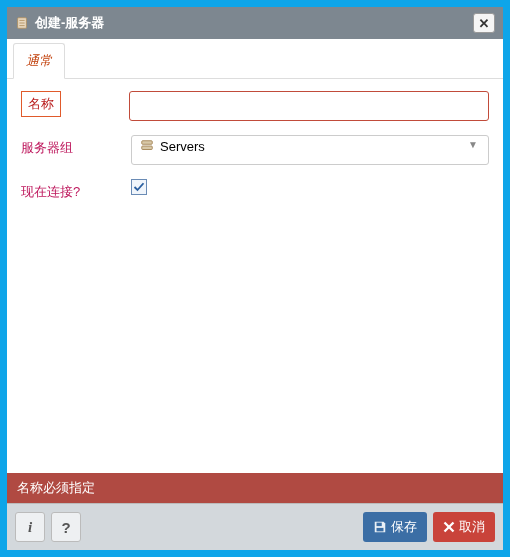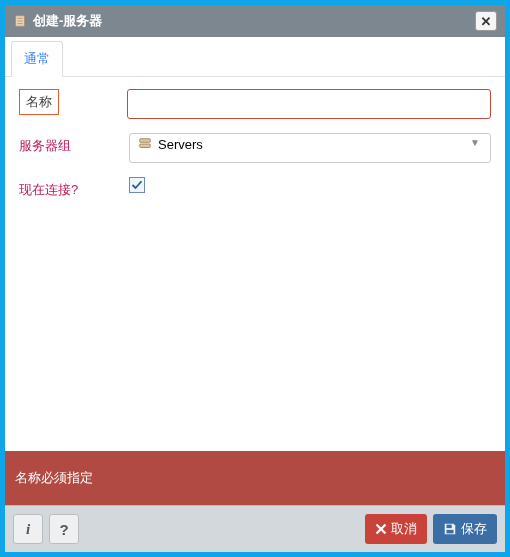--- a/index.html
+++ b/index.html
@@ -1,37 +1,37 @@
 <!DOCTYPE html>
 <html><head>
 <meta charset="utf-8">
 <style>
 * { box-sizing: border-box; margin: 0; padding: 0; }
 body { font-family: Arial, sans-serif; font-size: 13px; background: #fff; }
-.dialog { width: 510px; height: 557px; border: 5px solid #0ea5e9; display: flex; flex-direction: column; position: relative; }
+.dialog { width: 510px; height: 557px; border: 7px solid #0ea5e9; display: flex; flex-direction: column; position: relative; }
 .titlebar { background: #7d8790; color: #fff; padding: 6px 8px; display: flex; align-items: center; font-size: 13px; font-weight: bold; }
 .titlebar .icon { width: 14px; height: 14px; margin-right: 6px; display: inline-flex; }
 .titlebar .spacer { flex: 1; }
 .close-btn { background: #f5f5f5; border: 1px solid #999; border-radius: 3px; width: 22px; height: 20px; display: flex; align-items: center; justify-content: center; cursor: pointer; color: #333; font-weight: bold; font-size: 13px; }
 .tabs { background: #fff; border-bottom: 1px solid #ddd; display: flex; padding: 0 6px; margin-top: 4px; }
 .tab { padding: 8px 12px; font-size: 13px; cursor: pointer; color: #2b7cd9; }
-.tab.active { border: 1px solid #ddd; border-bottom: 1px solid #fff; margin-bottom: -1px; border-radius: 3px 3px 0 0; color: #3b82f6; background: #fff; }
+.tab.active { border: 1px solid #ddd; border-bottom: 1px solid #fff; margin-bottom: -1px; border-radius: 3px 3px 0 0; color: #c2410c; background: #fff; font-style: italic; }
 .form-area { flex: 1; background: #fff; padding: 12px 14px; }
 .row { display: flex; align-items: flex-start; margin-bottom: 14px; }
 .lbl { width: 110px; padding-top: 4px; color: #be185d; }
-.lbl.required { color: #404040; border: 1.5px solid #e05a2b; padding: 3px 6px; width: auto; min-width: 38px; margin-right: 68px; }
+.lbl.required { color: #b91c1c; border: 1.5px solid #e05a2b; padding: 3px 6px; width: auto; min-width: 38px; margin-right: 68px; }
 .fld { flex: 1; }
 .text-input { width: 100%; border: 1px solid #c14b3a; border-radius: 3px; height: 30px; padding: 4px 8px; font-size: 13px; outline: none; }
 .select { width: 100%; border: 1px solid #ccc; border-radius: 3px; height: 30px; padding: 3px 8px; display: flex; background: #fff; cursor: pointer; position: relative; }
 .select .srv-icon { width: 14px; height: 14px; margin-right: 6px; display: inline-flex; }
 .select .caret { position: absolute; right: 10px; color: #888; font-size: 10px; }
 .checkbox { width: 16px; height: 16px; border: 1px solid #6a8bb5; background: #f0f5fb; display: inline-flex; align-items: center; justify-content: center; cursor: pointer; }
 .checkbox svg { width: 12px; height: 12px; }
 .textarea { width: 100%; border: 1px solid #ccc; border-radius: 3px; height: 100px; padding: 6px 8px; font-size: 13px; resize: both; font-family: inherit; }
-.error-bar { background: #b04a42; color: #fff; padding: 18px 10px; font-size: 13px; }
+.error-bar { background: #b04a42; color: #fff; padding: 6px 10px; font-size: 13px; }
 .footer { background: #d3d8dc; padding: 8px; display: flex; align-items: center; border-top: 1px solid #bbb; }
 .icon-btn { background: #eef0f2; border: 1px solid #bbb; border-radius: 3px; width: 30px; height: 30px; display: flex; align-items: center; justify-content: center; margin-right: 6px; cursor: pointer; color: #555; font-weight: bold; font-size: 15px; }
 .footer .spacer { flex: 1; }
 .btn { border: none; border-radius: 3px; height: 30px; padding: 0 10px; display: inline-flex; align-items: center; color: #fff; font-size: 13px; cursor: pointer; margin-left: 6px; }
 .btn .bicon { margin-right: 4px; display: inline-flex; }
 .btn-save { background: #3b6ea5; }
 .btn-cancel { background: #c9433a; }
 .btn-reset { background: #e8a33d; }
 </style>
 </head>
@@ -103,34 +103,34 @@
   </div>
 
   <div class="footer">
     <div class="icon-btn">
       <span style="font-family:serif;font-style:italic;">i</span>
     </div>
     <div class="icon-btn">
       <span>?</span>
     </div>
     <span class="spacer"></span>
-    <button class="btn btn-cancel">
-      <span class="bicon">
-        <svg width="12" height="12" viewBox="0 0 16 16">
-            <line x1="2" y1="2" x2="14" y2="14" stroke="#fff" stroke-width="3"></line>
-            <line x1="14" y1="2" x2="2" y2="14" stroke="#fff" stroke-width="3"></line>
-          </svg>
-      </span>
-      <span>取消</span>
-    </button>
     <button class="btn btn-save">
       <span class="bicon">
         <svg width="14" height="14" viewBox="0 0 16 16">
             <path d="M2 2h10l2 2v10H2V2z" fill="#fff" opacity="0.9"></path>
             <rect x="4" y="3" width="6" height="4" fill="#3b6ea5"></rect>
             <rect x="4" y="9" width="8" height="4" fill="#3b6ea5"></rect>
           </svg>
       </span>
       <span>保存</span>
     </button>
+    <button class="btn btn-cancel">
+      <span class="bicon">
+        <svg width="12" height="12" viewBox="0 0 16 16">
+            <line x1="2" y1="2" x2="14" y2="14" stroke="#fff" stroke-width="3"></line>
+            <line x1="14" y1="2" x2="2" y2="14" stroke="#fff" stroke-width="3"></line>
+          </svg>
+      </span>
+      <span>取消</span>
+    </button>
   </div>
 
 </div>
 
 </body></html>

